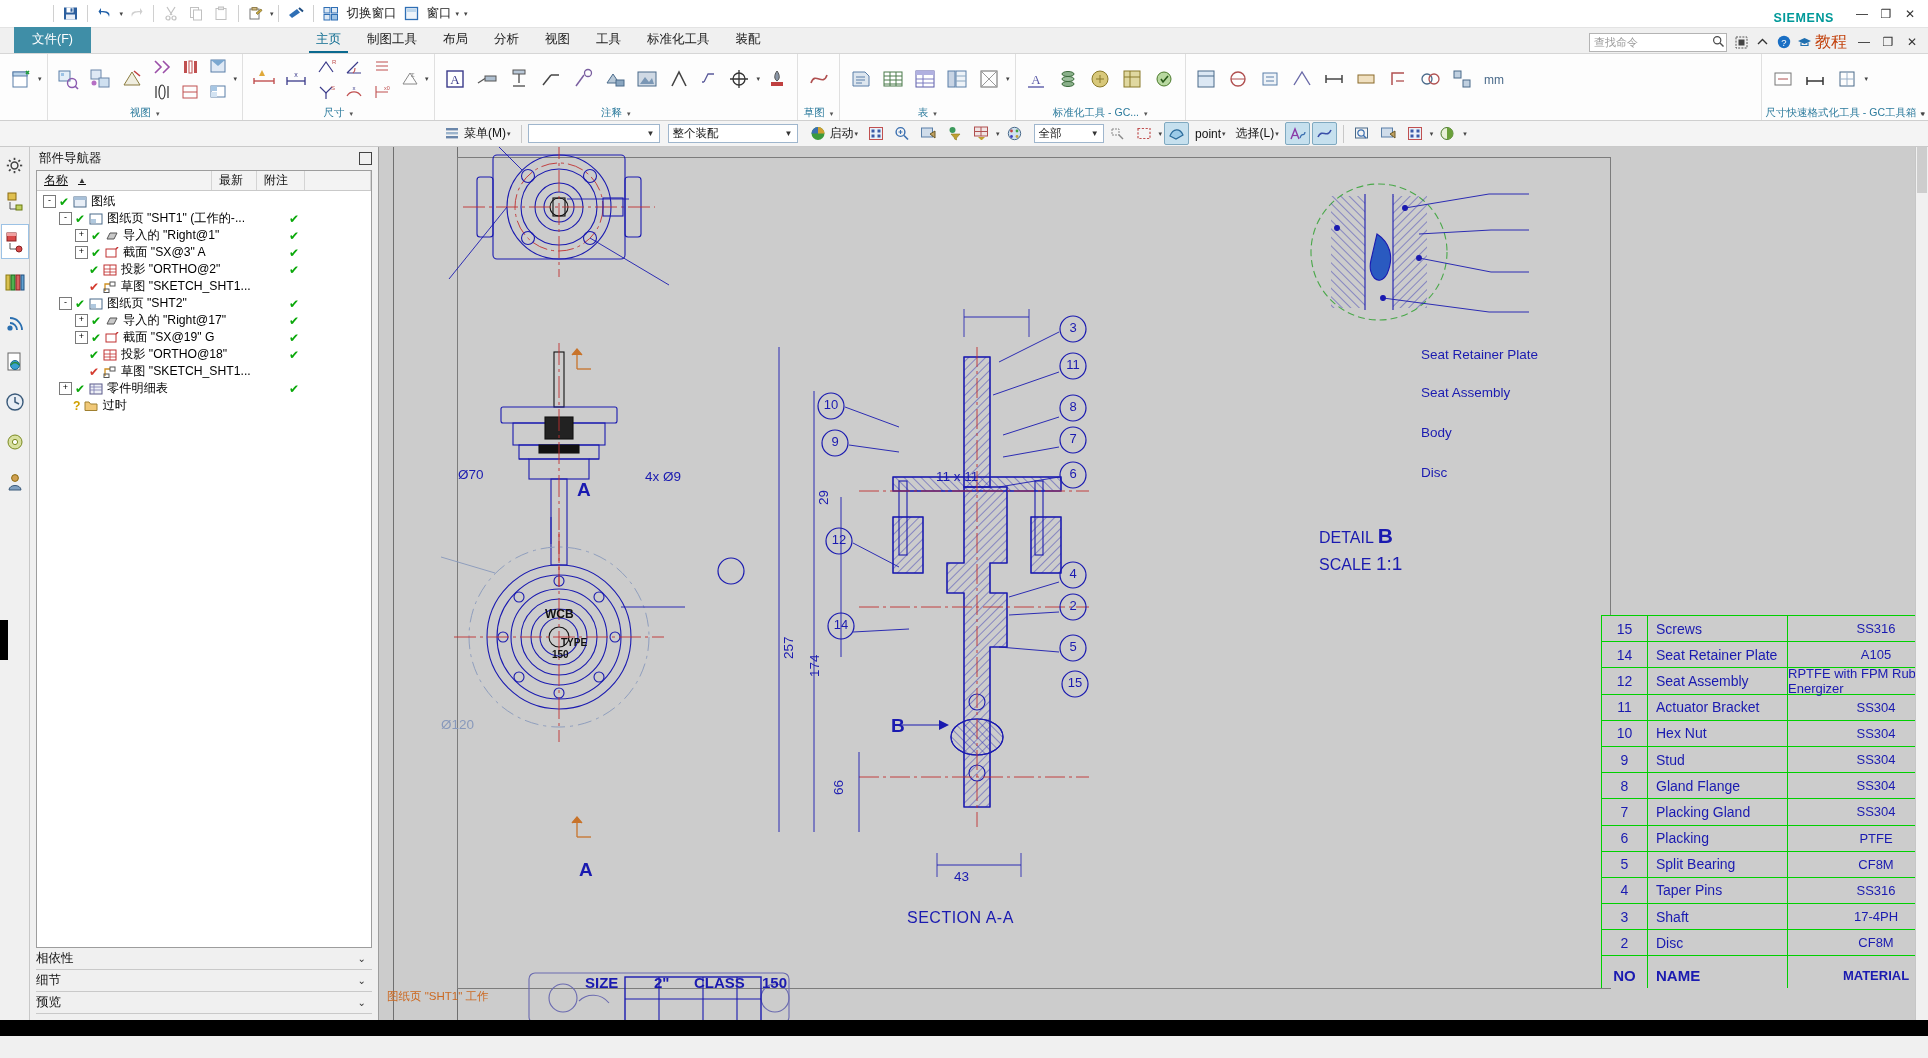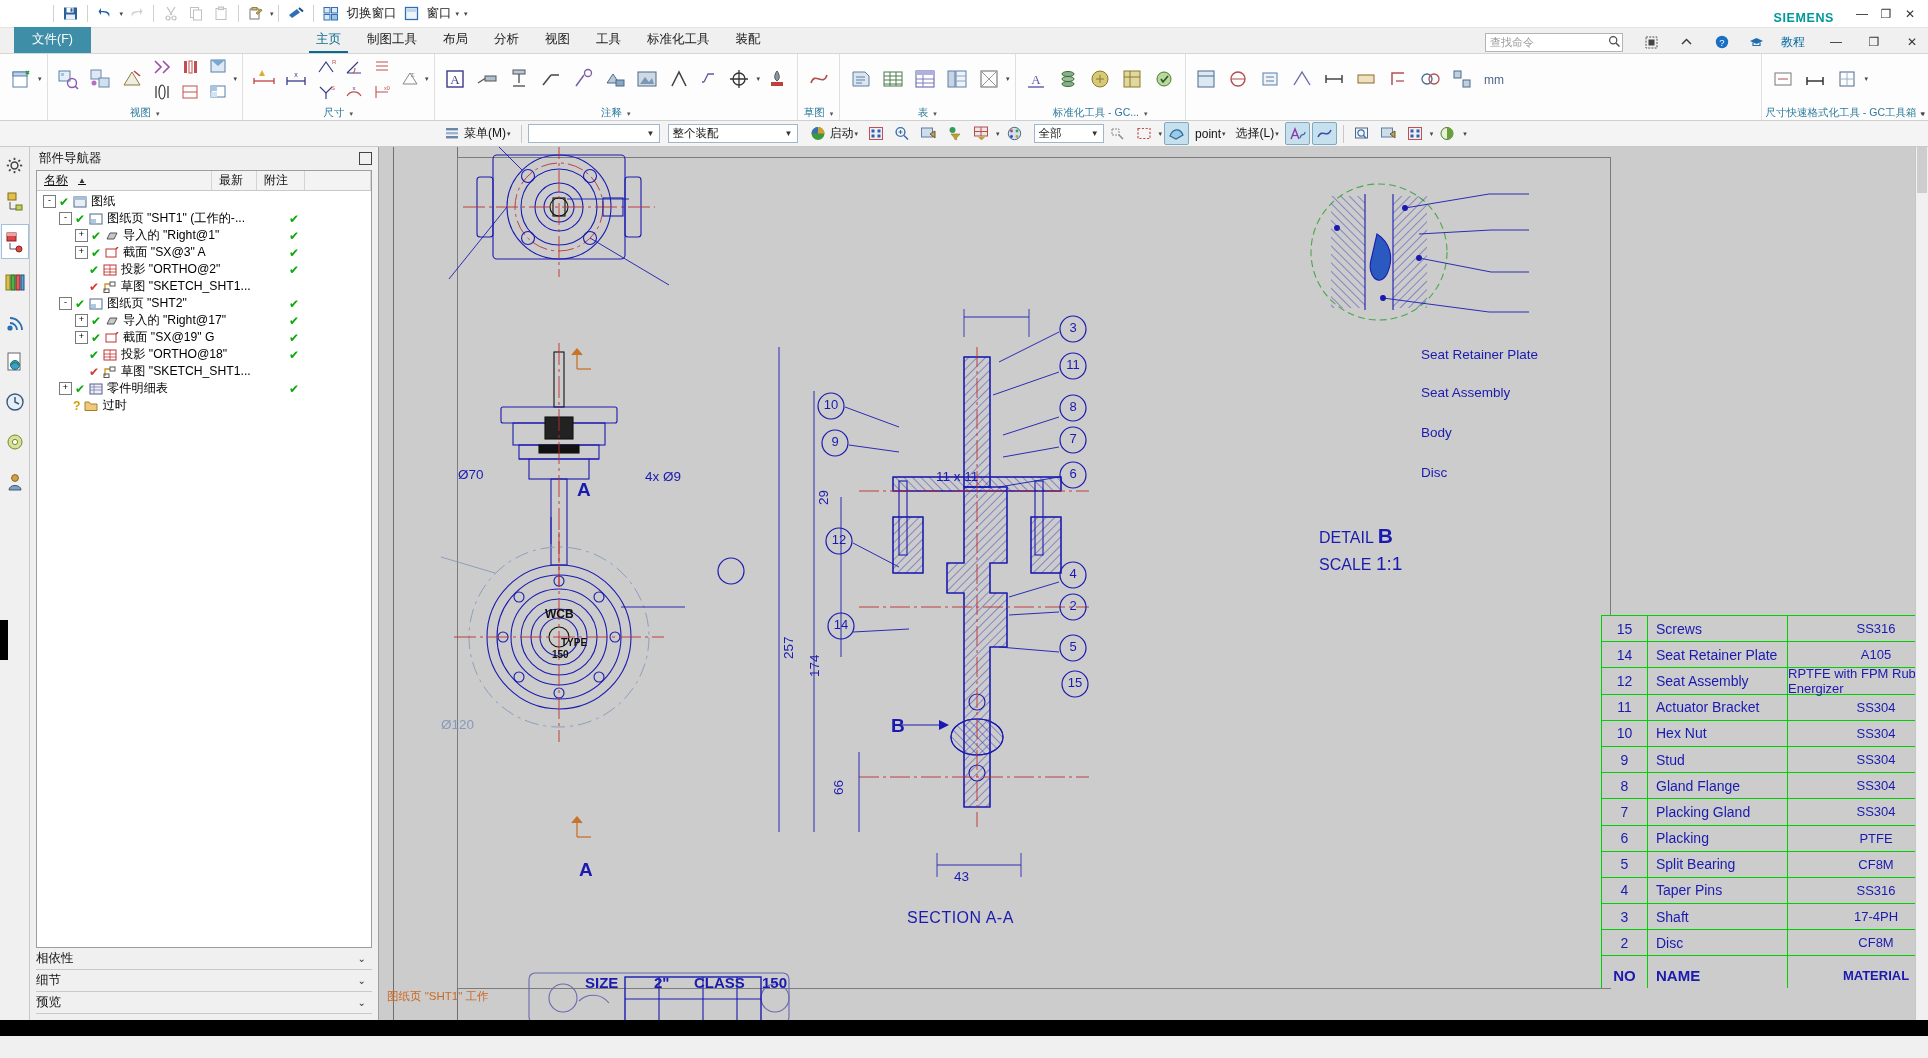--- a/index.html
+++ b/index.html
@@ -24,21 +24,21 @@
   .siemens{color:#009999;font-weight:bold;font-size:12.5px;letter-spacing:0.6px;margin-right:16px;}
   .wbtn{width:24px;height:22px;display:flex;align-items:center;justify-content:center;font-size:12px;color:#333;cursor:default;}
 
   
   .ribbon-tabs{height:25px;background:#f0f0f0;display:flex;align-items:flex-end;position:relative;border-bottom:1px solid #d6d6d6;}
   .file-tab{background:#3f8ea7;color:#fff;font-size:12.5px;padding:4px 18px 5px 18px;margin-left:14px;cursor:default;}
   .rtab{font-size:12.5px;color:#1a1a1a;padding:4px 13px 5px 13px;cursor:default;position:relative;}
   .rtab.active{color:#0b6a8f;}
   .rtab.active:after{content:"";position:absolute;left:6px;right:6px;bottom:0;height:2px;background:#0b6a8f;}
   .tabs-group{display:flex;margin-left:212px;}
-  .tabs-right{margin-left:auto;display:flex;align-items:center;padding-right:4px;gap:14px;}
+  .tabs-right{margin-left:auto;display:flex;align-items:center;padding-right:4px;gap:0;}
   .cmdsearch{width:116px;height:17px;border:1px solid #b4b4b4;background:#fff;font-size:11px;color:#9a9a9a;padding:0 16px 0 4px;line-height:17px;position:relative;}
   .cmdsearch-wrap{position:relative;margin-right:4px;}
   .mini-ico{width:21px;height:19px;display:flex;align-items:center;justify-content:center;cursor:default;}
 
   
   .ribbon{height:66px;background:#fdfdfd;display:flex;align-items:stretch;border-bottom:1px solid #cfcfcf;position:relative;}
   .rgroup{display:flex;flex-direction:column;justify-content:space-between;border-right:1px solid #e0e0e0;padding:2px 3px 0 3px;position:relative;}
   .rgroup-items{display:flex;align-items:center;height:46px;gap:1px;padding:0 2px;}
   .rgroup-label{height:15px;line-height:15px;text-align:center;font-size:10.5px;color:#2b7a9c;white-space:nowrap;overflow:hidden;}
   .rgroup-label .arr{font-size:7px;margin-left:5px;color:#555;}
@@ -253,21 +253,21 @@
             <circle cx="7" cy="7" r="6.2" fill="#1a6fc4"></circle>
             <text x="7" y="10.6" font-size="9.5" fill="#fff" text-anchor="middle" font-family="Liberation Sans">?</text>
           </svg>
       </div>
       <div class="mini-ico">
         <svg width="15" height="13" viewBox="0 0 15 13">
             <path d="M1 5 L7.5 2 L14 5 L7.5 8 Z" fill="#1f6fb0"></path>
             <path d="M4 6.5 L4 9.5 L11 9.5 L11 6.5" fill="none" stroke="#1f6fb0" stroke-width="1.2"></path>
           </svg>
       </div>
-      <div style="font-size:12px;color:#0369a1;margin-right:5px">教程</div>
+      <div style="font-size:16px;color:#c2410c;margin-right:5px">教程</div>
       <div class="wbtn">—</div>
       <div class="wbtn">❐</div>
       <div class="wbtn close">✕</div>
     </div>
   </div>
 
   <div class="ribbon">
 
     <div class="rgroup" style="min-width:32px">
       <div class="rgroup-items">

